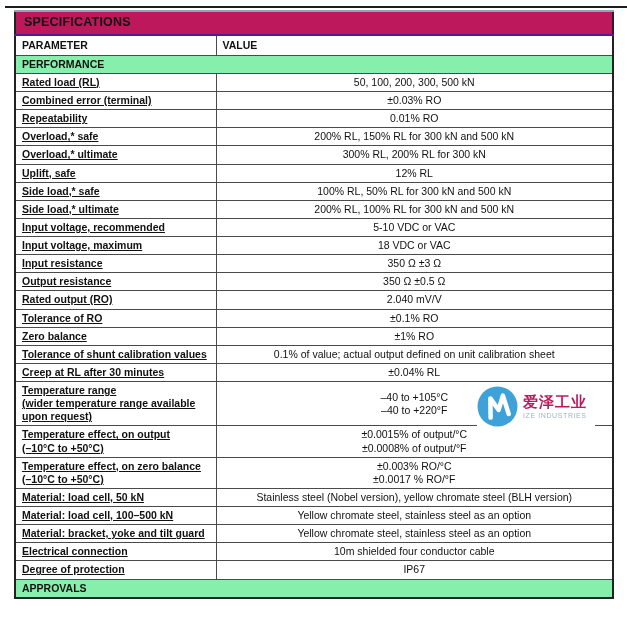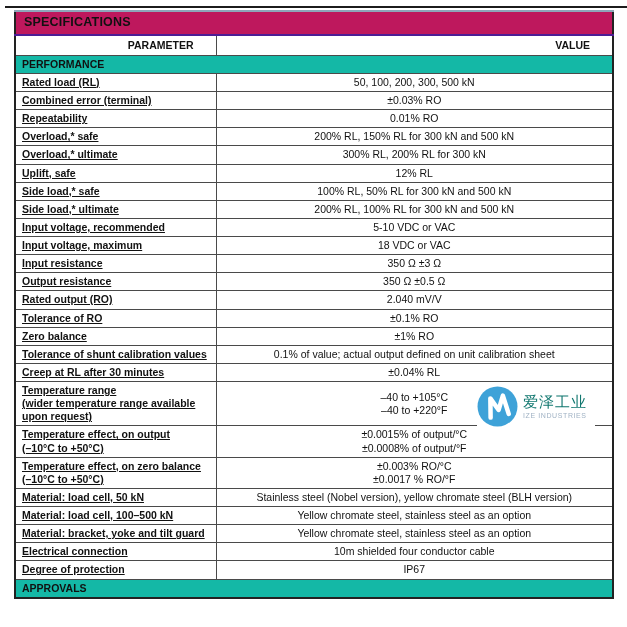--- a/index.html
+++ b/index.html
@@ -25,35 +25,35 @@
     white-space:pre-line;
   }
   tr.title-row td{
     background:#be185d;
     border-top:2px solid #8ea6ba;
     border-bottom:2px solid #4c1d95;
     font-weight:bold;font-size:12.5px;
     padding:3px 8px;letter-spacing:0.2px;
   }
   tr.colhead-row td{
-    font-weight:bold;text-align:right;padding:3px 22px;
+    font-weight:bold;text-align:left;padding:3px 6px;
   }
   tr.section-row td{
-    background:#14b8a6;font-weight:bold;padding:2px 6px;
+    background:#86efac;font-weight:bold;padding:2px 6px;
   }
   td.param-cell{font-weight:bold;text-align:left;text-decoration:underline;}
   td.value-cell{text-align:center;}
   .logo{
     position:absolute;left:477px;top:385px;width:118px;height:43px;
     display:flex;align-items:center;background:#ffffff;
   }
   .logo-icon{flex:0 0 auto;display:block;}
   .logo-text{margin-left:5px;display:flex;flex-direction:column;justify-content:center;}
   .logo-cn{
-    font-weight:normal;font-size:15px;line-height:1.1;color:#0f766e;letter-spacing:1px;
+    font-weight:bold;font-size:15px;line-height:1.1;color:#be185d;letter-spacing:1px;
     white-space:nowrap;
   }
   .logo-en{
     font-size:7px;color:#a0b2c4;letter-spacing:0.6px;margin-top:1px;white-space:nowrap;
   }
 </style>
 </head>
 <body>
 
 <div class="top-rule"></div>

